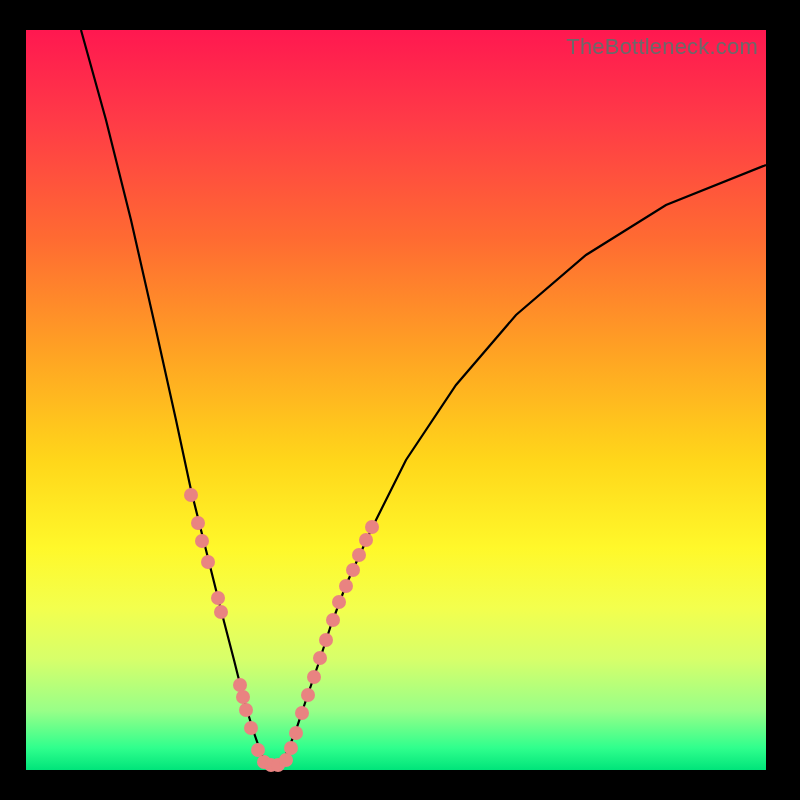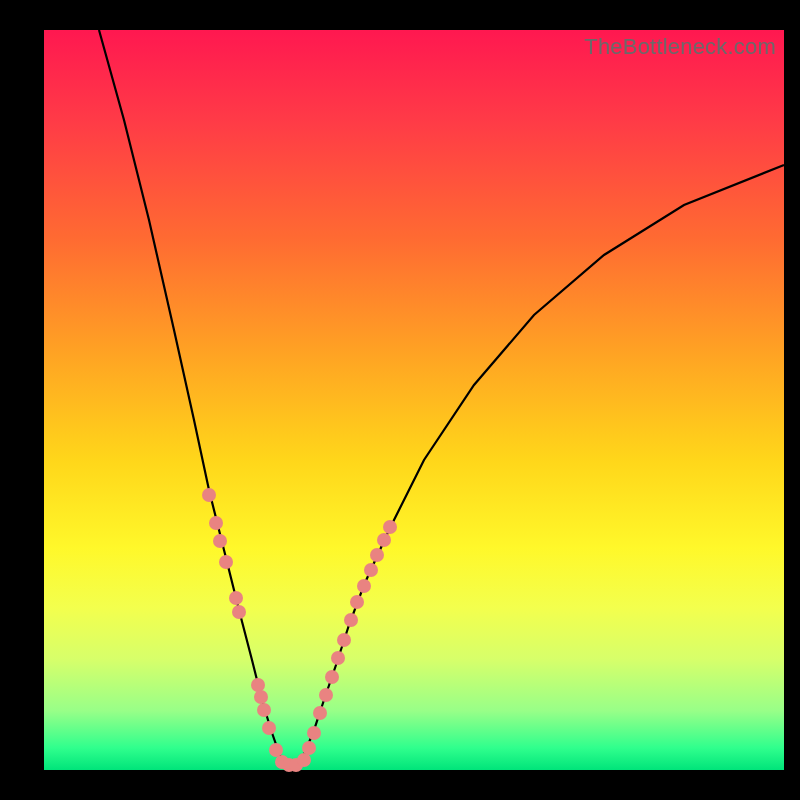--- a/index.html
+++ b/index.html
@@ -14,21 +14,21 @@
   .frame {
     position: absolute;
     left: 0;
     top: 0;
     width: 800px;
     height: 800px;
     background: #000;
   }
   .plot-area {
     position: absolute;
-    left: 44px;
+    left: 26px;
     top: 30px;
     width: 740px;
     height: 740px;
     background: linear-gradient(to bottom,
       #ff1850 0%,
       #ff3a47 12%,
       #ff6a32 28%,
       #ffa423 44%,
       #ffd61a 58%,
       #fff82a 70%,

